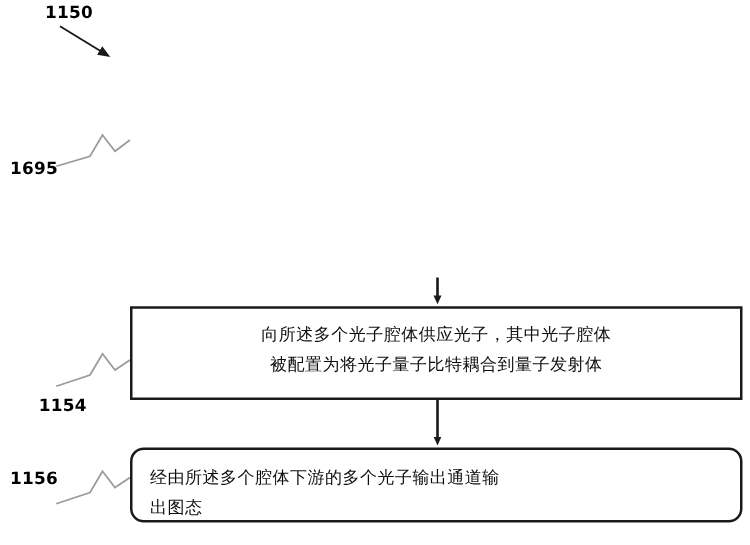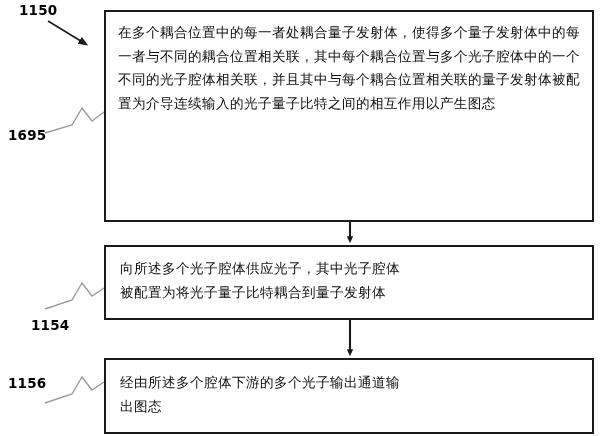--- a/index.html
+++ b/index.html
@@ -51,41 +51,43 @@
     text-justify: inter-character;
   }
   #box-1154 {
     left: 104px;
     top: 245px;
     width: 490px;
     height: 75px;
     padding: 10px 14px;
   }
   #box-1154 .box-text {
+    text-align: center;
   }
   #box-1156 {
     left: 104px;
     top: 358px;
     width: 490px;
-    height: 76px;
+    height: 60px;
     padding: 11px 14px;
+    border-radius: 11px;
   }
   #box-1156 .box-text {
     text-align: left;
   }
   .ref-label {
     position: absolute;
     font-family: "DejaVu Sans", "Liberation Sans", sans-serif;
     font-size: 13.5px;
     font-weight: bold;
     color: #000000;
     letter-spacing: 0.2px;
     white-space: nowrap;
   }
-  #label-1150 { left: 19px; top: 2px; }
+  #label-1150 { left: 36px; top: 2px; }
   #label-1152 { left: 8px;  top: 127px; }
   #label-1154 { left: 8px;  top: 317px; margin-left: 23px; }
   #label-1156 { left: 8px;  top: 375px; }
   svg.overlay {
     position: absolute;
     left: 0;
     top: 0;
     width: 600px;
     height: 436px;
     pointer-events: none;
@@ -129,23 +131,20 @@
     <g>
       <path d="M45,403 L72,394 L82,377 L92,390 L104,382" fill="none" stroke="#9a9a9a" stroke-width="1.4"></path>
     </g>
   </svg>
 
   <div class="ref-label" id="label-1150">1150</div>
   <div class="ref-label" id="label-1152">1695</div>
   <div class="ref-label" id="label-1154">1154</div>
   <div class="ref-label" id="label-1156">1156</div>
 
-  <div class="flow-box" id="box-1150">
-    <div class="box-text">在多个耦合位置中的每一者处耦合量子发射体，使得多个量子发射体中的每一者与不同的耦合位置相关联，其中每个耦合位置与多个光子腔体中的一个不同的光子腔体相关联，并且其中与每个耦合位置相关联的量子发射体被配置为介导连续输入的光子量子比特之间的相互作用以产生图态</div>
-  </div>
 
   <div class="flow-box" id="box-1154">
     <div class="box-text">向所述多个光子腔体供应光子，其中光子腔体
 被配置为将光子量子比特耦合到量子发射体</div>
   </div>
 
   <div class="flow-box" id="box-1156">
     <div class="box-text">经由所述多个腔体下游的多个光子输出通道输
 出图态</div>
   </div>

